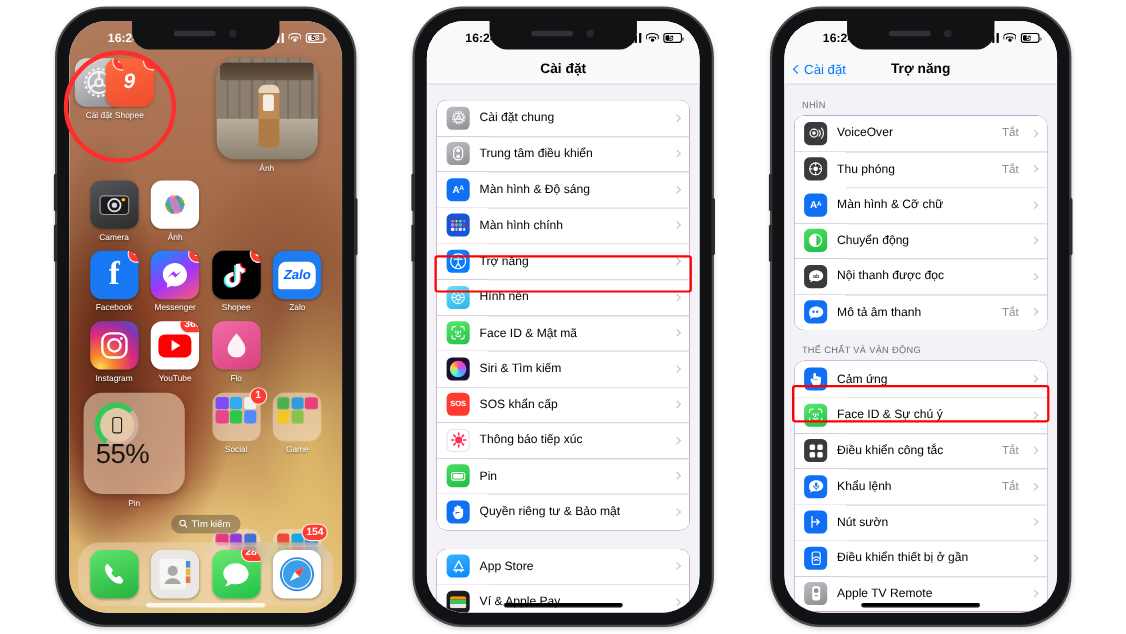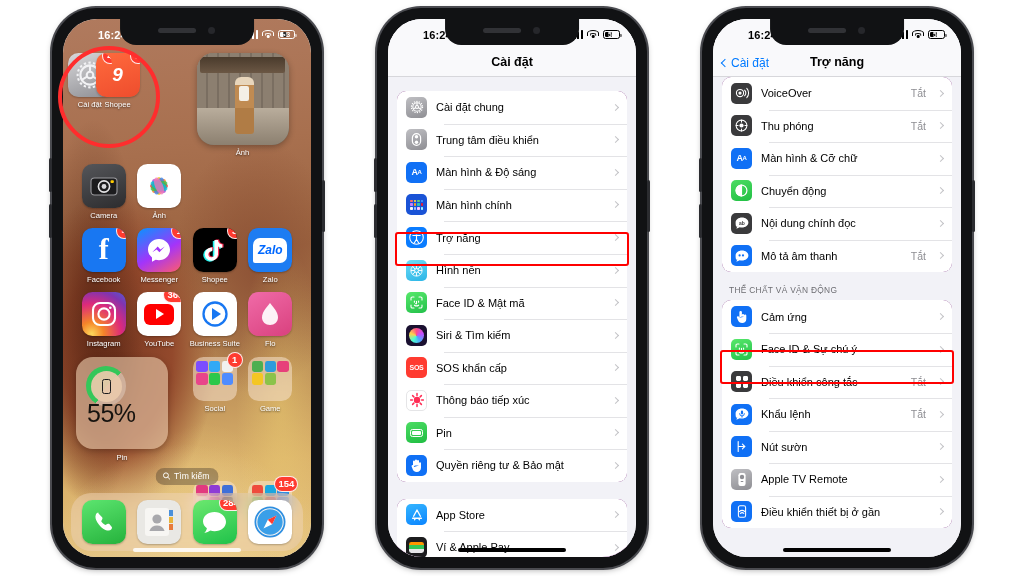--- a/index.html
+++ b/index.html
@@ -356,29 +356,20 @@
           <div class="slot">
             <div class="app-ic" style="background:#fff;">
               <div style="background:#ff0000;width:30px;height:21px;border-radius:6px;display:flex;align-items:center;justify-content:center;">
                 <div style="width:0;height:0;border-left:8px solid #fff;border-top:5px solid transparent;border-bottom:5px solid transparent;margin-left:2px;"></div>
               </div>
               <div class="badge">363</div>
             </div>
             <div class="app-lbl">YouTube</div>
           </div>
           <div class="slot">
-            <div class="app-ic" style="background:#fff;">
-              <svg width="30" height="30" viewBox="0 0 30 30">
-                <circle cx="15" cy="15" r="11.5" fill="none" stroke="#1877f2" stroke-width="2.3"></circle>
-                <path d="M12 9 L21 15 L12 21 Z" fill="#1877f2"></path>
-              </svg>
-            </div>
-            <div class="app-lbl">Business Suite</div>
-          </div>
-          <div class="slot">
             <div class="app-ic" style="background:linear-gradient(150deg,#f06ba8,#d9417e);">
               <svg width="24" height="26" viewBox="0 0 24 26">
                 <path d="M12 2C7 8 4 12 4 16.5 4 21 7.6 24 12 24s8-3 8-7.5C20 12 17 8 12 2z" fill="#fff" opacity=".92"></path>
               </svg>
             </div>
             <div class="app-lbl">Flo</div>
           </div>
         </div>
 
         <div class="row" style="margin-top:9px;">
@@ -761,20 +752,21 @@
               </div>
             <div class="batt">
               <div class="lvl" style="width:55%"></div>
               <div class="num" style="color:#fff; mix-blend-mode:difference;">53</div>
             </div>
           </div>
         </div>
 
         <div class="list-scroll">
 
+          <div class="sec-hdr">NHÌN</div>
 
           <div class="card">
 
             <div class="cell">
               <div class="ico" style="background:#3a3a3c;">
                 <svg width="16" height="14" viewBox="0 0 16 14" fill="none" stroke="#fff" stroke-width="1.05">
                   <circle cx="6" cy="7" r="3.6"></circle>
                     <circle cx="6" cy="7" r="1.1" fill="#fff"></circle>
                   <path d="M10.6 4.2c1.4 1.6 1.4 4 0 5.6M12.8 2.4c2.4 2.5 2.4 6.7 0 9.2" stroke-linecap="round"></path>
                 </svg>
@@ -817,21 +809,21 @@
               <div class="chev-r"></div>
             </div>
 
             <div class="cell">
               <div class="ico" style="background:#3a3a3c;">
                 <svg width="16" height="14" viewBox="0 0 16 14">
                   <path d="M8 1.6c3.6 0 6.4 2.2 6.4 5s-2.8 5-6.4 5c-.8 0-1.6-.1-2.3-.3l-3.3 1.4.9-2.4C2 11.4 1.6 10 1.6 6.6c0-2.8 2.8-5 6.4-5z" fill="#fff"></path>
                   <text x="8" y="8.6" font-size="5" text-anchor="middle" fill="#3a3a3c" font-family="Liberation Sans, sans-serif" font-weight="700">ab</text>
                 </svg>
               </div>
-              <div class="cell-lbl">Nội dung chính đọc</div>
+              <div class="cell-lbl">Nội thanh được đọc</div>
               <div class="chev-r"></div>
             </div>
 
             <div class="cell">
               <div class="ico" style="background:#1070f5;">
                 <svg width="16" height="14" viewBox="0 0 16 14">
                   <path d="M8 1.6c3.6 0 6.4 2.2 6.4 5s-2.8 5-6.4 5c-.8 0-1.6-.1-2.3-.3l-3.3 1.4.9-2.4C2 11.4 1.6 10 1.6 6.6c0-2.8 2.8-5 6.4-5z" fill="#fff"></path>
                   <circle cx="5.6" cy="6.4" r="1.1" fill="#1070f5"></circle>
                     <circle cx="9" cy="6.4" r="1.1" fill="#1070f5"></circle>
                 </svg>
@@ -898,41 +890,41 @@
               <div class="ico" style="background:#1070f5;">
                 <svg width="15" height="15" viewBox="0 0 15 15" fill="none" stroke="#fff" stroke-width="1.15" stroke-linecap="round">
                   <path d="M4.2 2.6v9.8M4.2 7.5h6.6M8.4 5.2l2.4 2.3-2.4 2.3"></path>
                 </svg>
               </div>
               <div class="cell-lbl">Nút sườn</div>
               <div class="chev-r"></div>
             </div>
 
             <div class="cell">
+              <div class="ico" style="background:#1070f5;">
+                <svg width="14" height="15" viewBox="0 0 14 15" fill="none" stroke="#fff" stroke-width="1.05">
+                  <rect x="3.4" y="1.8" width="7.2" height="11.4" rx="1.7"></rect>
+                  <path d="M5.4 9.4a2.6 2.6 0 0 1 3.4 0M4.2 7.6a4.4 4.4 0 0 1 5.8 0" stroke-linecap="round"></path>
+                </svg>
+              </div>
+              <div class="cell-lbl">Điều khiển thiết bị ở gần</div>
+              <div class="chev-r"></div>
+            </div>
+
+            <div class="cell">
               <div class="ico" style="background:linear-gradient(160deg,#bfbfc3,#8e8e93);">
                 <svg width="10" height="15" viewBox="0 0 10 15">
                   <rect x="1.4" y="1" width="7.2" height="13" rx="2.2" fill="#fff"></rect>
                   <circle cx="5" cy="5" r="2.2" fill="#8e8e93"></circle>
                   <rect x="3.6" y="9" width="2.8" height="1.1" rx=".5" fill="#8e8e93"></rect>
                 </svg>
               </div>
               <div class="cell-lbl">Apple TV Remote</div>
               <div class="chev-r"></div>
             </div>
-
-            <div class="cell">
-              <div class="ico" style="background:#1070f5;">
-                <svg width="14" height="15" viewBox="0 0 14 15" fill="none" stroke="#fff" stroke-width="1.05">
-                  <rect x="3.4" y="1.8" width="7.2" height="11.4" rx="1.7"></rect>
-                  <path d="M5.4 9.4a2.6 2.6 0 0 1 3.4 0M4.2 7.6a4.4 4.4 0 0 1 5.8 0" stroke-linecap="round"></path>
-                </svg>
-              </div>
-              <div class="cell-lbl">Điều khiển thiết bị ở gần</div>
-              <div class="chev-r"></div>
-            </div>
           </div>
         </div>
 
         <div class="hl-box" style="left:7px; top:331px; width:234px; height:34px;"></div>
 
         <div class="home-ind"></div>
       </div>
     </div>
   </div>
 

